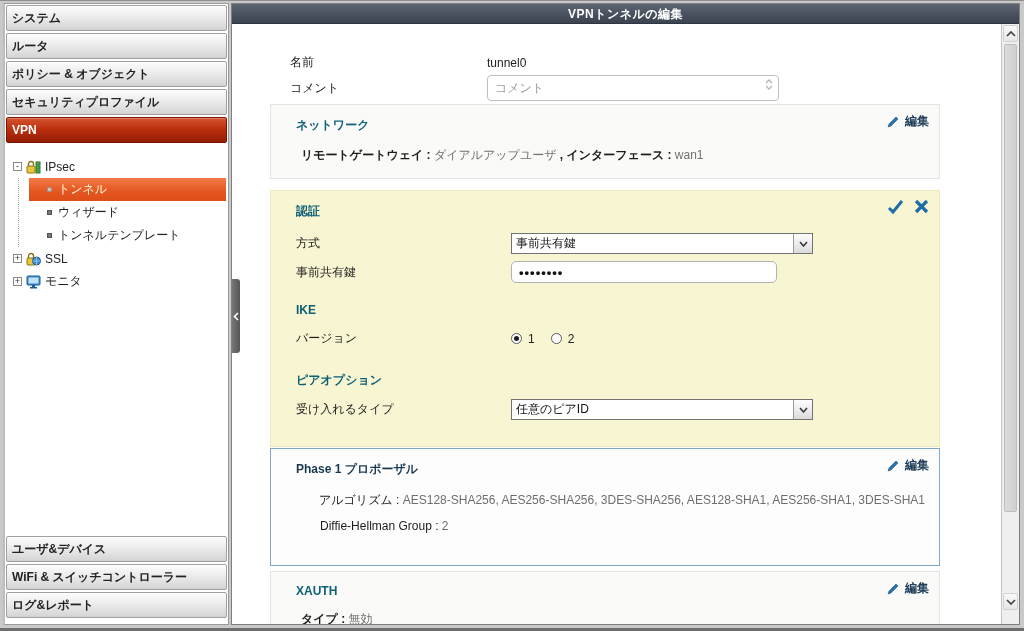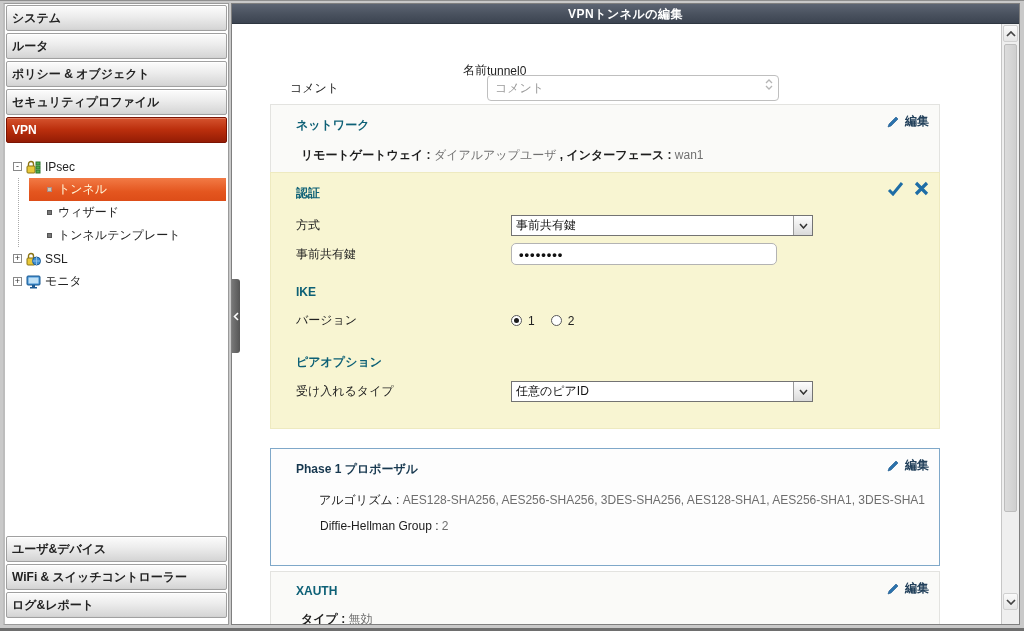--- a/index.html
+++ b/index.html
@@ -218,21 +218,21 @@
 
     <div class="body-row">
       <div class="content">
 
         <div class="collapser">
           <svg width="6" height="9" viewBox="0 0 6 9">
             <path d="M5 1 L1.5 4.5 L5 8" stroke="#fff" stroke-width="1.6" fill="none"></path>
           </svg>
         </div>
 
-        <div class="frow-top" style="top:38px;text-align:right;">
+        <div class="frow-top" style="top:30px;">
           <span class="flabel-top">名前</span>
           <span>tunnel0</span>
         </div>
 
         <div class="frow-top" style="top:51px;">
           <span class="flabel-top">コメント</span>
           <span class="comment-box">
             <input type="text" placeholder="コメント" style="">
             <span class="spinner">
               <svg width="8" height="5" viewBox="0 0 8 5">
@@ -253,21 +253,21 @@
               </svg>
               <span>編集</span>
             </a>
           </div>
           <div class="sec-title">ネットワーク</div>
           <div class="kv-line">
             <b>リモートゲートウェイ</b><b> : </b><span>ダイアルアップユーザ</span><b> , </b><b>インターフェース</b><b> : </b><span>wan1</span>
           </div>
         </div>
 
-        <div class="panel panel-yellow" style="top:148px; height:257px;">
+        <div class="panel panel-yellow" style="top:166px; height:257px;">
           <div class="panel-actions">
             <span class="icon-btn">
               <svg width="17" height="15" viewBox="0 0 17 15">
                 <path d="M2 9 L6 13 L15 2" stroke="#1e6da6" stroke-width="3" fill="none"></path>
               </svg>
             </span>
             <span class="icon-btn">
               <svg width="15" height="15" viewBox="0 0 15 15">
                 <path d="M2 2 L13 13 M13 2 L2 13" stroke="#1e6da6" stroke-width="3.2" fill="none"></path>
               </svg>

